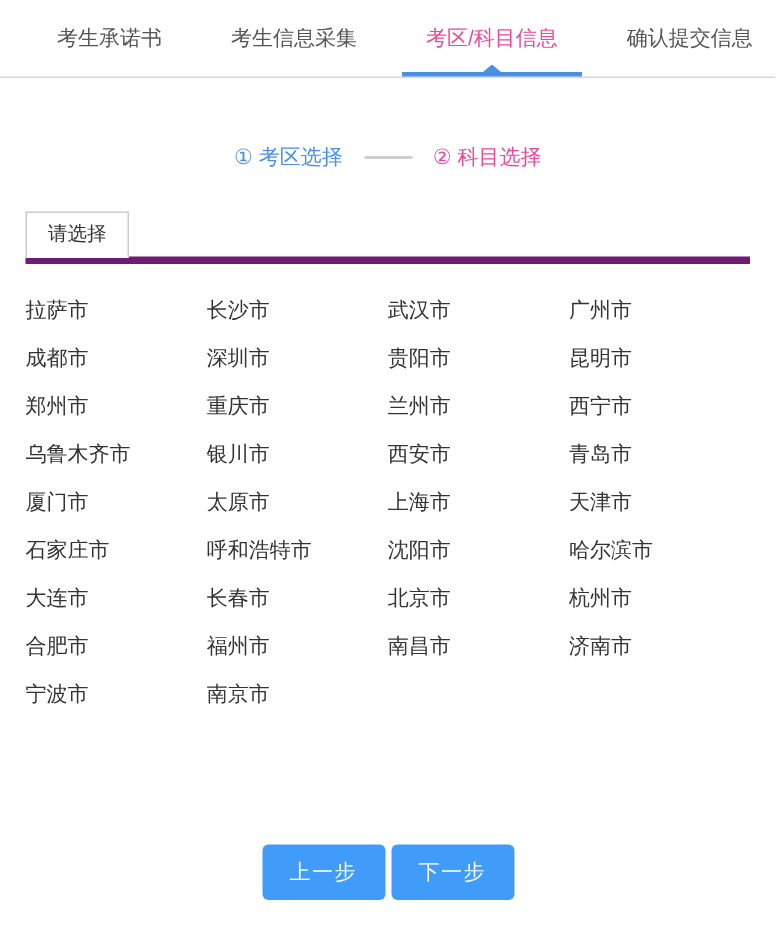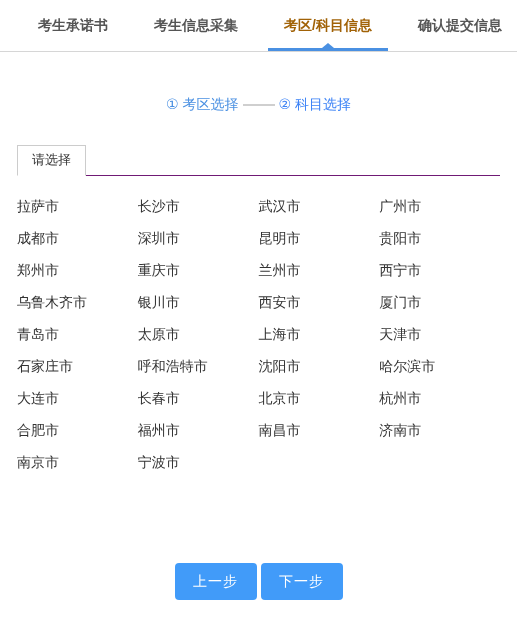--- a/index.html
+++ b/index.html
@@ -31,23 +31,22 @@
     height: 51px;
     padding: 0 16px;
     margin-right: 14px;
     display: flex;
     align-items: center;
     justify-content: center;
     font-size: 14px;
     color: #555555;
     cursor: pointer;
     white-space: nowrap;
-    font-weight: bold;
-  }
-  .tab.active { color: #a16207; }
+  }
+  .tab.active { color: #ec4899; }
   .tab.active .tab-underline {
     position: absolute;
     left: 0;
     right: 0;
     bottom: 0px;
     height: 3px;
     background: #4a90e2;
   }
   .tab.active .tab-caret {
     position: absolute;
@@ -59,46 +58,46 @@
     border-left: 6px solid transparent;
     border-right: 6px solid transparent;
     border-bottom: 5px solid #4a90e2;
   }
 
   
   .steps {
     display: flex;
     align-items: center;
     justify-content: center;
-    gap: 4px;
+    gap: 14px;
     margin-top: 44px;
     font-size: 14px;
   }
   .step {
     white-space: nowrap;
     cursor: pointer;
   }
   .step.active { color: #4a90e2; }
-  .step.inactive { color: #3b82f6; }
+  .step.inactive { color: #ec4899; }
   .step-line {
     width: 32px;
     height: 2px;
     background: #cfcfcf;
   }
 
   
   .panel {
     margin: 32px 17px 0 17px;
     position: relative;
   }
   .panel-tabs {
     display: flex;
     align-items: flex-end;
     height: 30px;
-    border-bottom: 1px solid #701a75;
+    border-bottom: 5px solid #701a75;
   }
   .panel-tab {
     border: 1px solid #cccccc;
     border-bottom: 1px solid #ffffff;
     background: #ffffff;
     padding: 5px 14px 6px 14px;
     font-size: 13px;
     color: #333333;
     position: relative;
     bottom: -1px;
@@ -177,47 +176,47 @@
     <div class="panel-tab">请选择</div>
   </div>
 
   <div class="city-grid">
     <div class="city">拉萨市</div>
     <div class="city">长沙市</div>
     <div class="city">武汉市</div>
     <div class="city">广州市</div>
     <div class="city">成都市</div>
     <div class="city">深圳市</div>
+    <div class="city">贵阳市</div>
     <div class="city">昆明市</div>
-    <div class="city">贵阳市</div>
     <div class="city">郑州市</div>
     <div class="city">重庆市</div>
     <div class="city">兰州市</div>
     <div class="city">西宁市</div>
     <div class="city">乌鲁木齐市</div>
     <div class="city">银川市</div>
     <div class="city">西安市</div>
+    <div class="city">青岛市</div>
     <div class="city">厦门市</div>
-    <div class="city">青岛市</div>
     <div class="city">太原市</div>
     <div class="city">上海市</div>
     <div class="city">天津市</div>
     <div class="city">石家庄市</div>
     <div class="city">呼和浩特市</div>
     <div class="city">沈阳市</div>
     <div class="city">哈尔滨市</div>
     <div class="city">大连市</div>
     <div class="city">长春市</div>
     <div class="city">北京市</div>
     <div class="city">杭州市</div>
     <div class="city">合肥市</div>
     <div class="city">福州市</div>
     <div class="city">南昌市</div>
     <div class="city">济南市</div>
+    <div class="city">宁波市</div>
     <div class="city">南京市</div>
-    <div class="city">宁波市</div>
   </div>
 </div>
 
 <div class="footer">
   <button class="btn">上一步</button>
   <button class="btn">下一步</button>
 </div>
 
 </body></html>

